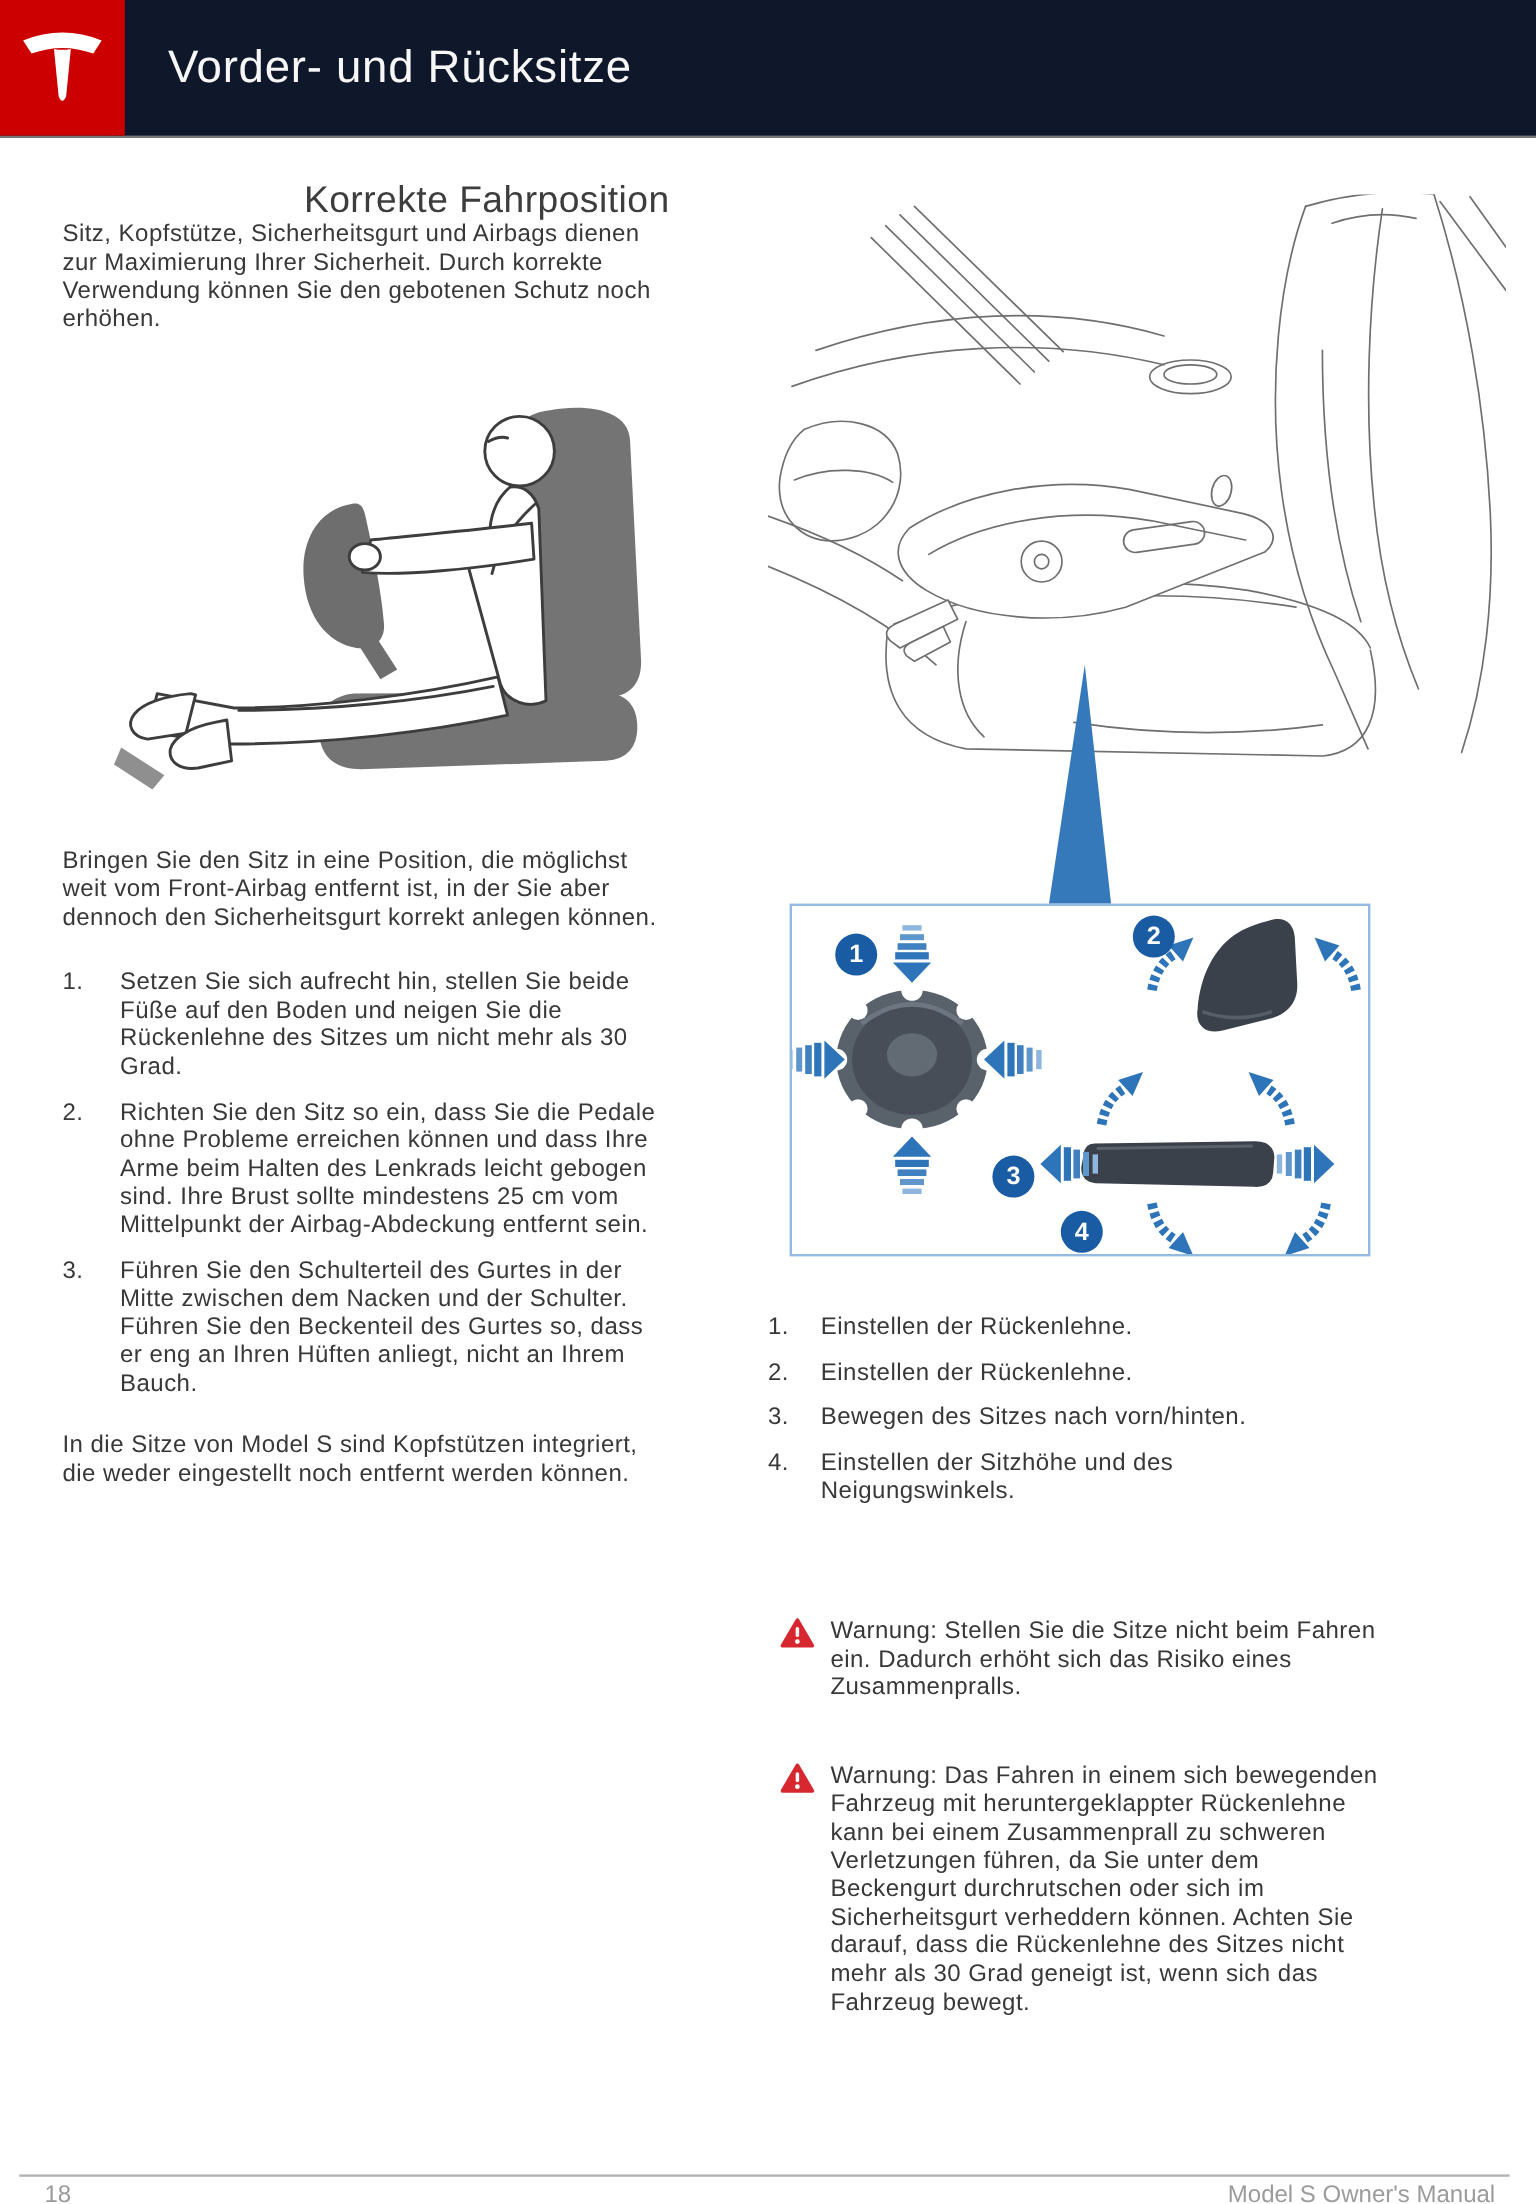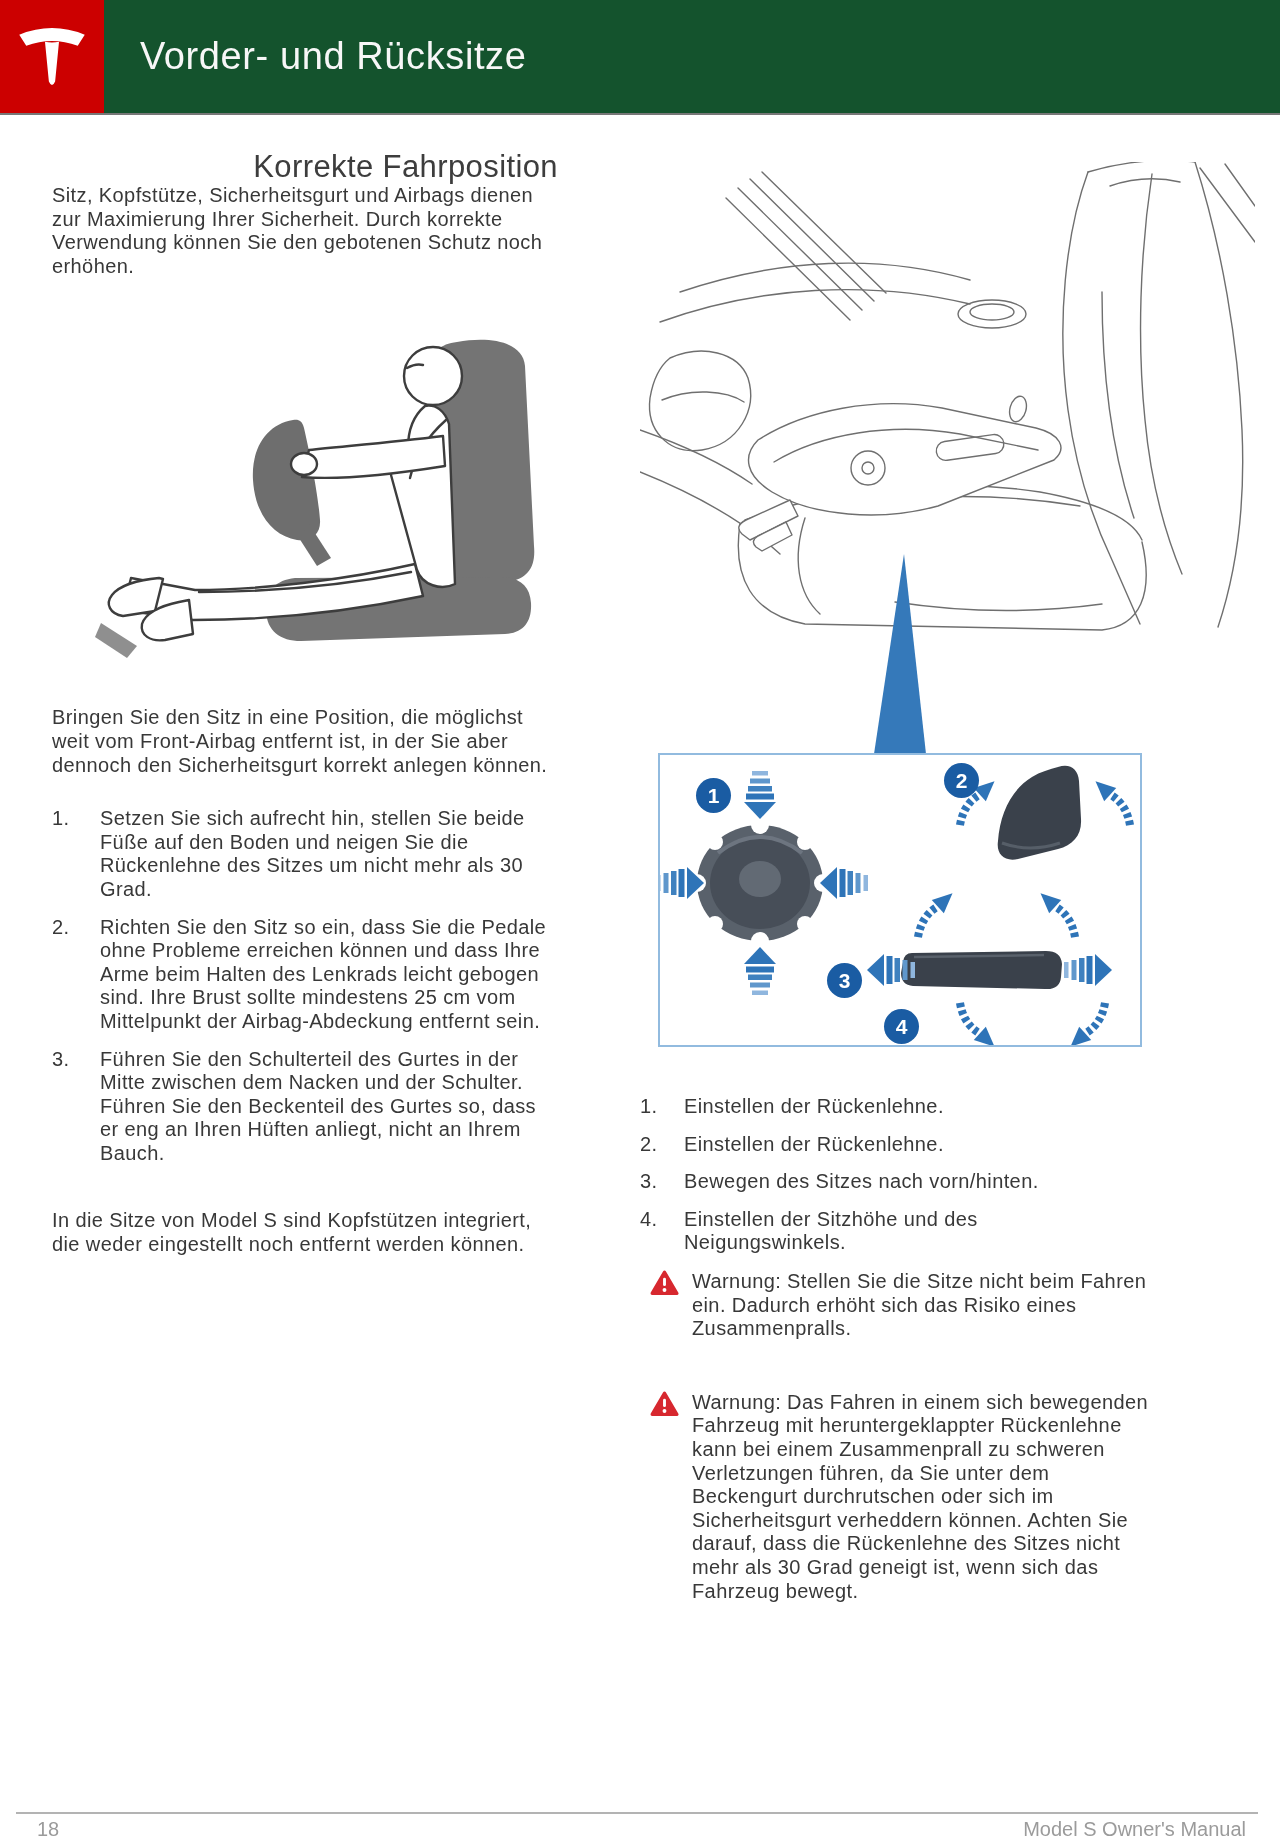--- a/index.html
+++ b/index.html
@@ -1,35 +1,35 @@
 <!DOCTYPE html>
 <html><head>
 <meta charset="utf-8">
 <style>
   html,body{margin:0;padding:0;background:#e8e8e8;}
   .page{position:relative;width:1280px;height:1837px;background:#ffffff;margin:0 auto;
         font-family:"Liberation Sans", sans-serif;color:#383838;overflow:hidden;}
 
   
-  .header{position:absolute;left:0;top:0;width:1280px;height:113px;background:#14532d;
+  .header{position:absolute;left:0;top:0;width:1280px;height:113px;background:#0f172a;
           border-bottom:2px solid #777;}
   .logo-box{position:absolute;left:0;top:0;width:104px;height:113px;background:#cc0000;
             display:flex;align-items:center;justify-content:center;}
   .logo-box svg{width:78px;height:78px;}
   .header-title{position:absolute;left:140px;top:0;height:113px;display:flex;align-items:center;
                 color:#f7f7f7;font-size:38px;letter-spacing:0.6px;font-weight:400;}
 
   
   .col{position:absolute;top:150px;}
   .col-left{left:52px;width:506px;}
   .col-right{left:640px;width:545px;}
   .section-heading{margin:0;font-size:31px;line-height:34px;font-weight:400;color:#3d3d3d;
                    letter-spacing:0.4px;text-align:right;}
   .body-text{margin:0;font-size:20px;line-height:23.6px;letter-spacing:0.4px;color:#383838;}
-  .mt10{margin-top:0;} .mt32{margin-top:48px;} .mt28{margin-top:44px;}
+  .mt10{margin-top:0;} .mt32{margin-top:48px;} .mt28{margin-top:28px;}
 
   .figure-left{margin-top:50px;width:450px;height:330px;margin-left:43px;}
   .figure-right{margin-top:12px;width:615px;height:470px;}
 
   .list{margin-top:30px;}
   .list-item{position:relative;padding-left:48px;margin-bottom:14px;
              font-size:20px;line-height:23.6px;letter-spacing:0.4px;}
   .li-num{position:absolute;left:0;top:0;}
   .list-right .list-item{padding-left:44px;width:376px;}
 
@@ -37,21 +37,21 @@
   .diagram-box{position:absolute;left:658px;top:753px;width:484px;height:294px;
                box-sizing:border-box;border:2px solid #92bbdf;background:#ffffff;}
   .diagram-box svg{position:absolute;left:0;top:0;}
   .callout{position:absolute;width:35px;height:35px;border-radius:50%;background:#1a5ca3;
            color:#ffffff;font-size:21px;font-weight:bold;display:flex;align-items:center;
            justify-content:center;}
   .pointer{position:absolute;left:868px;top:550px;}
 
   
   .right-steps{position:absolute;left:640px;top:1095px;width:430px;}
-  .warnings{position:absolute;left:650px;top:1270px;width:500px;}
+  .warnings{position:absolute;left:650px;top:1348px;width:500px;}
   .warning-item{position:relative;padding-left:42px;margin-bottom:50px;
                 font-size:20px;line-height:23.6px;letter-spacing:0.4px;width:458px;}
   .warn-icon{position:absolute;left:0;top:0;width:29px;height:26px;}
 
   
   .footer-line{position:absolute;left:16px;top:1812px;width:1242px;border-top:2.5px solid #b3b3b3;}
   .footer-num{position:absolute;left:37px;top:1818px;font-size:20px;color:#9b9b9b;}
   .footer-title{position:absolute;right:34px;top:1818px;font-size:20px;color:#9b9b9b;}
 
   

